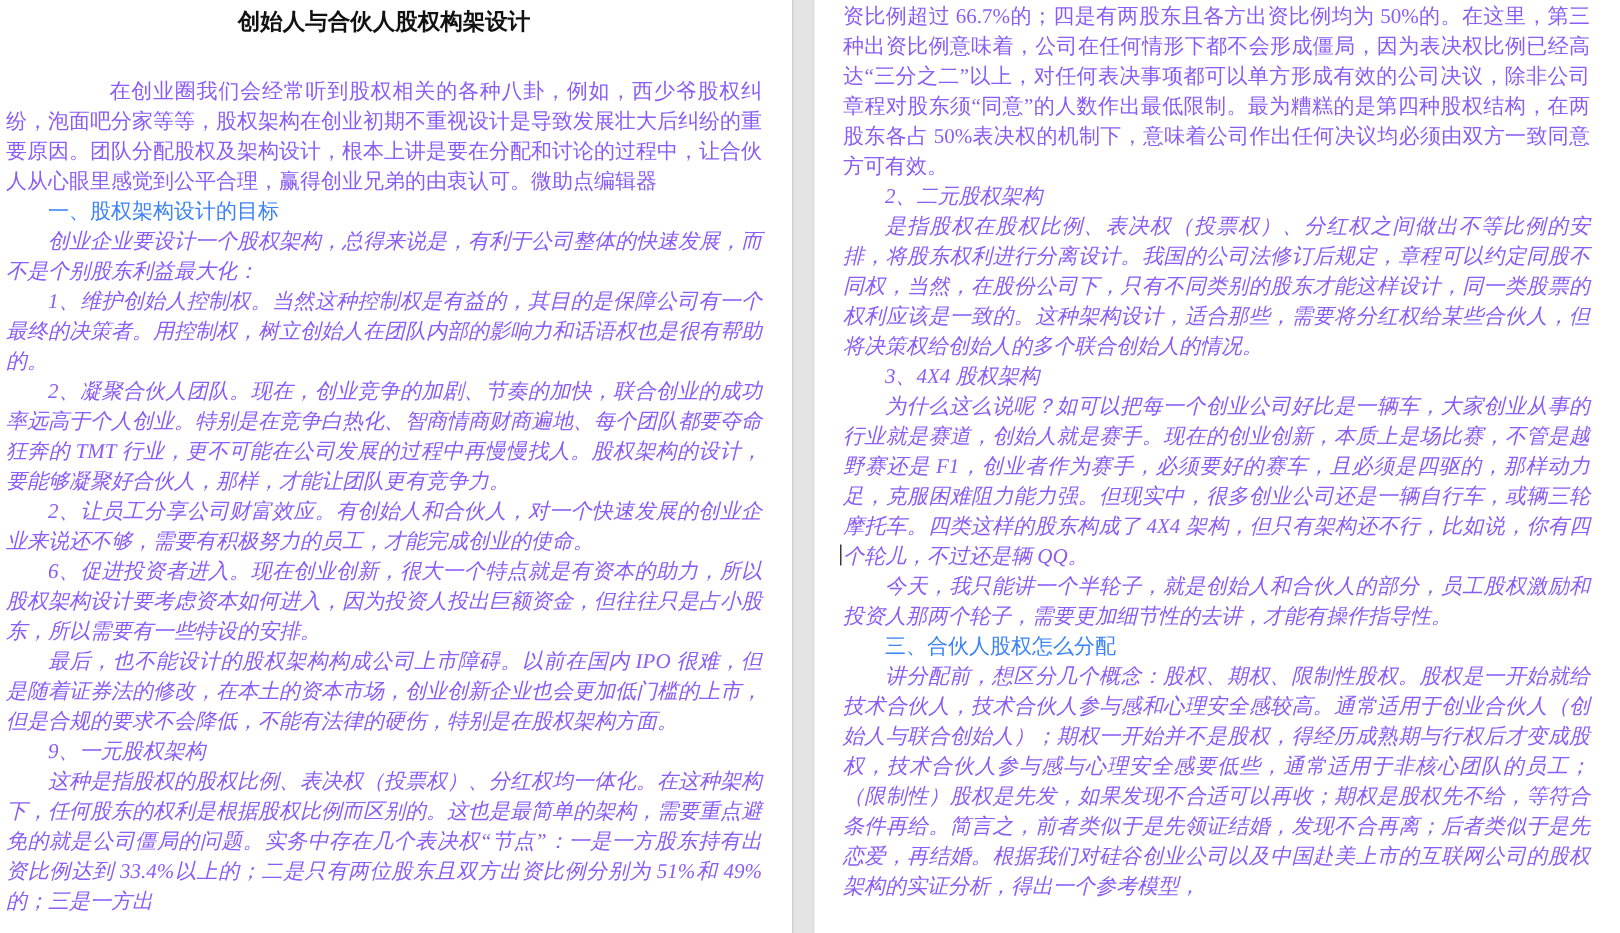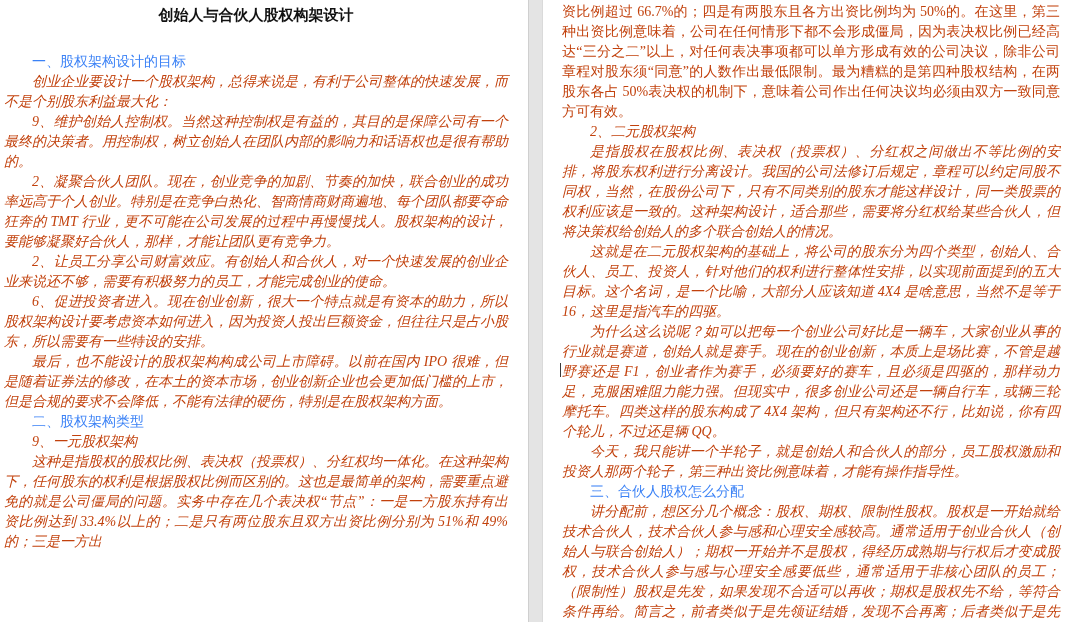--- a/index.html
+++ b/index.html
@@ -15,56 +15,56 @@
     position:absolute; left:528px; top:0; width:15px; height:622px;
     background:#e4e4e4; border-left:1px solid #cfcfcf; border-right:1px solid #dadada;
     box-sizing:border-box;
   }
   .doc-title {
     margin:0 0 26px 0; font-size:15px; line-height:22px;
     font-weight:bold; text-align:center; color:#111;
   }
   p.para {
     margin:0; font-size:14px; line-height:20px;
-    text-align:justify; word-break:break-all; color:#c2410c;
+    text-align:justify; word-break:break-all; color:#8b5cf6;
   }
   p.para.intro        { text-indent:69px; }
   p.para.body         { text-indent:2em;font-style:italic; }
   p.para.heading      { text-indent:2em; font-weight:normal; color:#3b82f6; }
   p.para.continuation { text-indent:0; }
   .text-cursor {
     position:absolute; left:17px; top:363px; width:1px; height:14px; background:#3a3a3a;
   }
 </style>
 </head>
 <body>
 
 <div class="page page-left">
   <h1 class="doc-title">创始人与合伙人股权构架设计</h1>
   <div>
+      <p class="para intro">在创业圈我们会经常听到股权相关的各种八卦，例如，西少爷股权纠纷，泡面吧分家等等，股权架构在创业初期不重视设计是导致发展壮大后纠纷的重要原因。团队分配股权及架构设计，根本上讲是要在分配和讨论的过程中，让合伙人从心眼里感觉到公平合理，赢得创业兄弟的由衷认可。微助点编辑器</p>
       <p class="para heading">一、股权架构设计的目标</p>
       <p class="para body">创业企业要设计一个股权架构，总得来说是，有利于公司整体的快速发展，而不是个别股东利益最大化：</p>
-      <p class="para body">9、维护创始人控制权。当然这种控制权是有益的，其目的是保障公司有一个最终的决策者。用控制权，树立创始人在团队内部的影响力和话语权也是很有帮助的。</p>
+      <p class="para body">1、维护创始人控制权。当然这种控制权是有益的，其目的是保障公司有一个最终的决策者。用控制权，树立创始人在团队内部的影响力和话语权也是很有帮助的。</p>
       <p class="para body">2、凝聚合伙人团队。现在，创业竞争的加剧、节奏的加快，联合创业的成功率远高于个人创业。特别是在竞争白热化、智商情商财商遍地、每个团队都要夺命狂奔的 TMT 行业，更不可能在公司发展的过程中再慢慢找人。股权架构的设计，要能够凝聚好合伙人，那样，才能让团队更有竞争力。</p>
       <p class="para body">2、让员工分享公司财富效应。有创始人和合伙人，对一个快速发展的创业企业来说还不够，需要有积极努力的员工，才能完成创业的使命。</p>
       <p class="para body">6、促进投资者进入。现在创业创新，很大一个特点就是有资本的助力，所以股权架构设计要考虑资本如何进入，因为投资人投出巨额资金，但往往只是占小股东，所以需要有一些特设的安排。</p>
       <p class="para body">最后，也不能设计的股权架构构成公司上市障碍。以前在国内 IPO 很难，但是随着证券法的修改，在本土的资本市场，创业创新企业也会更加低门槛的上市，但是合规的要求不会降低，不能有法律的硬伤，特别是在股权架构方面。</p>
-      <p class="para heading">二、股权架构类型</p>
       <p class="para body">9、一元股权架构</p>
       <p class="para body">这种是指股权的股权比例、表决权（投票权）、分红权均一体化。在这种架构下，任何股东的权利是根据股权比例而区别的。这也是最简单的架构，需要重点避免的就是公司僵局的问题。实务中存在几个表决权“节点”：一是一方股东持有出资比例达到 33.4%以上的；二是只有两位股东且双方出资比例分别为 51%和 49%的；三是一方出</p>
     </div>
 </div>
 
 <div class="page-divider"></div>
 
 <div class="page page-right">
   <div>
       <p class="para continuation">资比例超过 66.7%的；四是有两股东且各方出资比例均为 50%的。在这里，第三种出资比例意味着，公司在任何情形下都不会形成僵局，因为表决权比例已经高达“三分之二”以上，对任何表决事项都可以单方形成有效的公司决议，除非公司章程对股东须“同意”的人数作出最低限制。最为糟糕的是第四种股权结构，在两股东各占 50%表决权的机制下，意味着公司作出任何决议均必须由双方一致同意方可有效。</p>
       <p class="para body">2、二元股权架构</p>
       <p class="para body">是指股权在股权比例、表决权（投票权）、分红权之间做出不等比例的安排，将股东权利进行分离设计。我国的公司法修订后规定，章程可以约定同股不同权，当然，在股份公司下，只有不同类别的股东才能这样设计，同一类股票的权利应该是一致的。这种架构设计，适合那些，需要将分红权给某些合伙人，但将决策权给创始人的多个联合创始人的情况。</p>
-      <p class="para body">这就是在二元股权架构的基础上，将公司的股东分为四个类型，创始人、合伙人、员工、投资人，针对他们的权利进行整体性安排，以实现前面提到的五大目标。这个名词，是一个比喻，大部分人应该知道 4X4 是啥意思，当然不是等于 16，这里是指汽车的四驱。</p>
+      <p class="para body">3、4X4 股权架构</p>
       <p class="para body">为什么这么说呢？如可以把每一个创业公司好比是一辆车，大家创业从事的行业就是赛道，创始人就是赛手。现在的创业创新，本质上是场比赛，不管是越野赛还是 F1，创业者作为赛手，必须要好的赛车，且必须是四驱的，那样动力足，克服困难阻力能力强。但现实中，很多创业公司还是一辆自行车，或辆三轮摩托车。四类这样的股东构成了 4X4 架构，但只有架构还不行，比如说，你有四个轮儿，不过还是辆 QQ。</p>
-      <p class="para body">今天，我只能讲一个半轮子，就是创始人和合伙人的部分，员工股权激励和投资人那两个轮子，第三种出资比例意味着，才能有操作指导性。</p>
+      <p class="para body">今天，我只能讲一个半轮子，就是创始人和合伙人的部分，员工股权激励和投资人那两个轮子，需要更加细节性的去讲，才能有操作指导性。</p>
       <p class="para heading">三、合伙人股权怎么分配</p>
       <p class="para body">讲分配前，想区分几个概念：股权、期权、限制性股权。股权是一开始就给技术合伙人，技术合伙人参与感和心理安全感较高。通常适用于创业合伙人（创始人与联合创始人）；期权一开始并不是股权，得经历成熟期与行权后才变成股权，技术合伙人参与感与心理安全感要低些，通常适用于非核心团队的员工；（限制性）股权是先发，如果发现不合适可以再收；期权是股权先不给，等符合条件再给。简言之，前者类似于是先领证结婚，发现不合再离；后者类似于是先恋爱，再结婚。根据我们对硅谷创业公司以及中国赴美上市的互联网公司的股权架构的实证分析，得出一个参考模型，</p>
     </div>
   <div class="text-cursor"></div>
 </div>
 
 </body></html>

